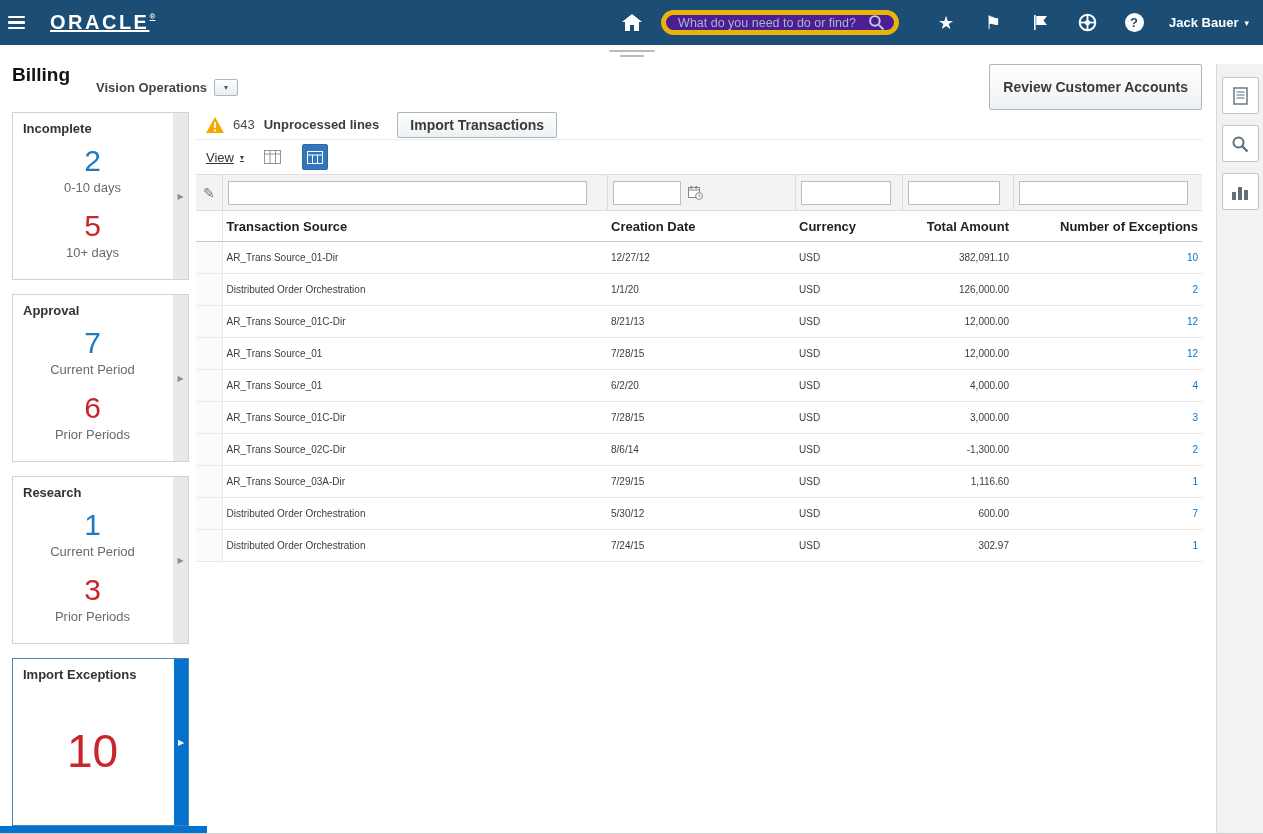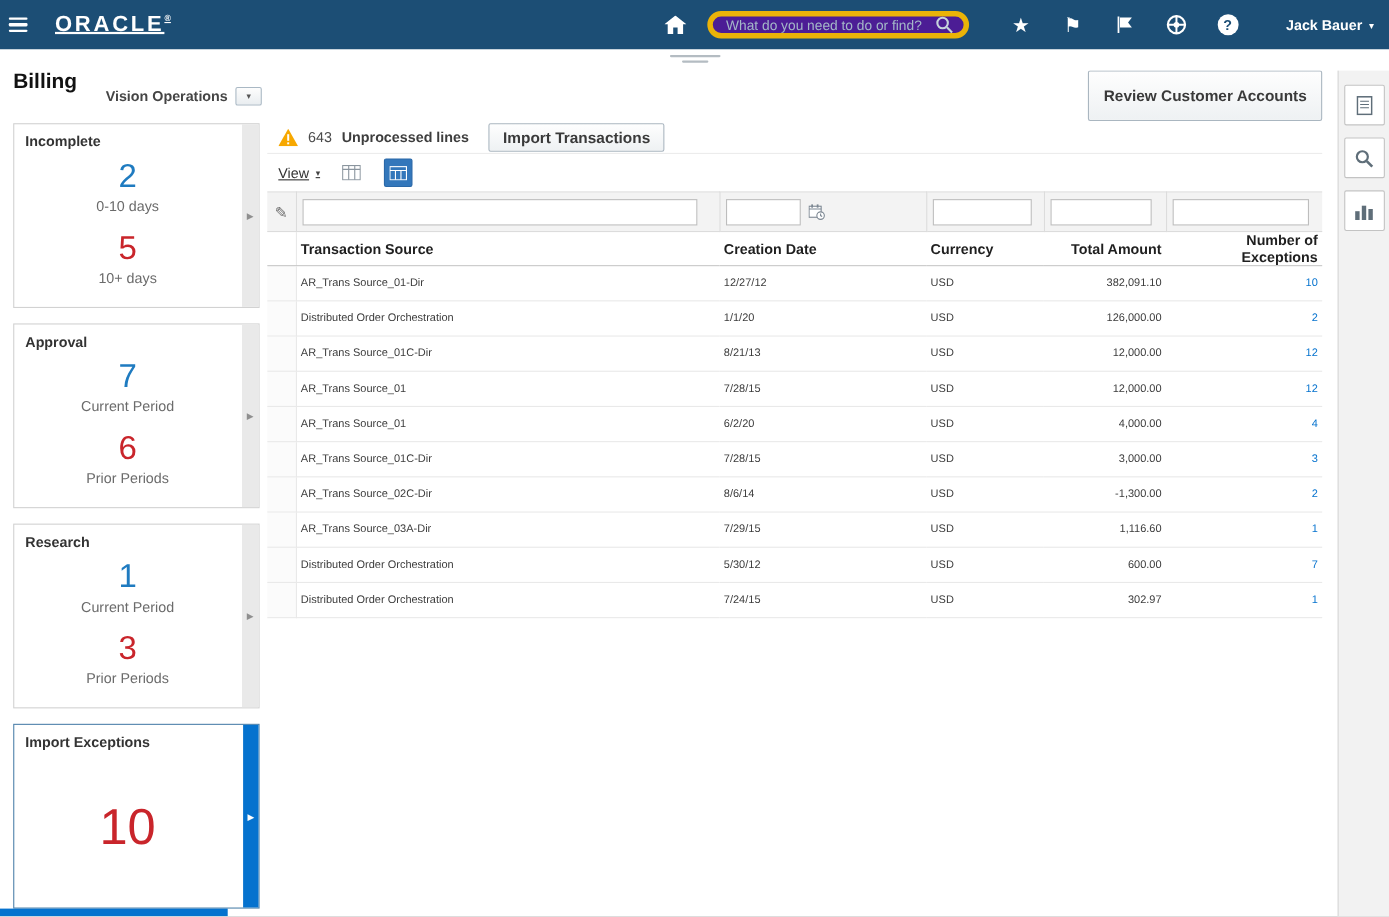--- a/index.html
+++ b/index.html
@@ -22,21 +22,21 @@
   .brand { color: #fff; font-weight: bold; font-size: 20px; letter-spacing: 2.5px; margin-left: 16px; display: flex; align-items: flex-start; text-decoration: underline; }
   .brand .rmark { font-size: 8px; letter-spacing: 0; margin-top: 1px; }
   .topbar-spacer { flex: 1; }
   .tb-icon-btn { background: none; border: none; cursor: pointer; display: flex; align-items: center; justify-content: center; width: 26px; height: 28px; }
   .glyph-white { color: #fff; font-size: 18px; line-height: 1; }
   .search-pill { width: 238px; height: 25px; margin: 0 18px 0 16px; border-radius: 13px; background: #4c1d95; border: 5px solid #eab308; display: flex; align-items: center; padding: 0 9px 0 12px; }
   .search-pill input { flex: 1; background: transparent; border: none; outline: none; color: #d4dee6; font-family: "Liberation Sans", sans-serif; font-size: 12.5px; }
   .search-pill input::placeholder { color: #a4b8c8; }
   .tb-icons { display: flex; align-items: center; gap: 21px; margin-left: 16px; }
   .help-circle { width: 19px; height: 19px; border-radius: 50%; background: #fff; color: var(--header-bg); font-weight: bold; font-size: 13px; display: flex; align-items: center; justify-content: center; }
-  .user-menu { display: flex; align-items: center; gap: 6px; margin-left: 40px; background: none; border: none; cursor: pointer; }
+  .user-menu { display: flex; align-items: center; gap: 6px; margin-left: 22px; background: none; border: none; cursor: pointer; }
   .user-name { color: #fff; font-weight: bold; font-size: 13px; }
   .user-caret { color: #fff; font-size: 9px; }
 
   
   .handle-strip { height: 19px; background: #fff; position: relative; cursor: row-resize; }
   .handle-strip .h1, .handle-strip .h2 { position: absolute; left: 50%; transform: translateX(-50%); height: 2px; background: #b4bcc2; border-radius: 1px; }
   .handle-strip .h1 { top: 5px; width: 46px; }
   .handle-strip .h2 { top: 10px; width: 24px; }
 
   
@@ -47,21 +47,21 @@
   .page-title { font-size: 19px; font-weight: bold; color: #121212; }
   .bu-select { display: flex; align-items: center; margin-left: 26px; gap: 7px; }
   .bu-label { font-weight: bold; color: #454545; font-size: 13px; }
   .mini-drop { width: 24px; height: 17px; border: 1px solid #a9b8c4; border-radius: 2px; background: linear-gradient(#fdfdfd, #e9edf0); font-size: 8px; color: #555; cursor: pointer; display: flex; align-items: center; justify-content: center; }
   .btn { font-family: "Liberation Sans", sans-serif; font-size: 14px; font-weight: bold; color: #3a3a3a; background: linear-gradient(#fefefe, #eef1f3); border: 1px solid #aab6c0; border-radius: 2px; padding: 5px 13px; cursor: pointer; }
   .review-btn { margin-left: auto; }
 
   .app-body { flex: 1; display: flex; padding-left: 12px; min-height: 0; }
 
   
-  .tiles-col { width: 224px; flex: none; display: flex; flex-direction: column; gap: 14px; margin-top: 2px; }
+  .tiles-col { width: 177px; flex: none; display: flex; flex-direction: column; gap: 14px; margin-top: 2px; }
   .infotile { position: relative; height: 168px; border: 1px solid #d2d2d2; background: #fff; padding: 8px 26px 8px 10px; cursor: pointer; }
   .infotile.selected { border-color: #4f82ab; }
   .tile-title { font-weight: bold; color: #333; font-size: 13px; }
   .tile-stats { margin-top: 8px; display: flex; flex-direction: column; align-items: center; }
   .sv { font-size: 30px; line-height: 34px; }
   .sv.v1 { color: var(--stat-blue); }
   .sv.v2 { color: var(--stat-red); }
   .sl { color: #6b6b6b; font-size: 13px; margin: 2px 0 14px 0; }
   .sv:empty, .sl:empty { display: none; }
   .infotile.selected .sv.v1 { color: var(--stat-red); font-size: 46px; line-height: 50px; margin-top: 36px; }

